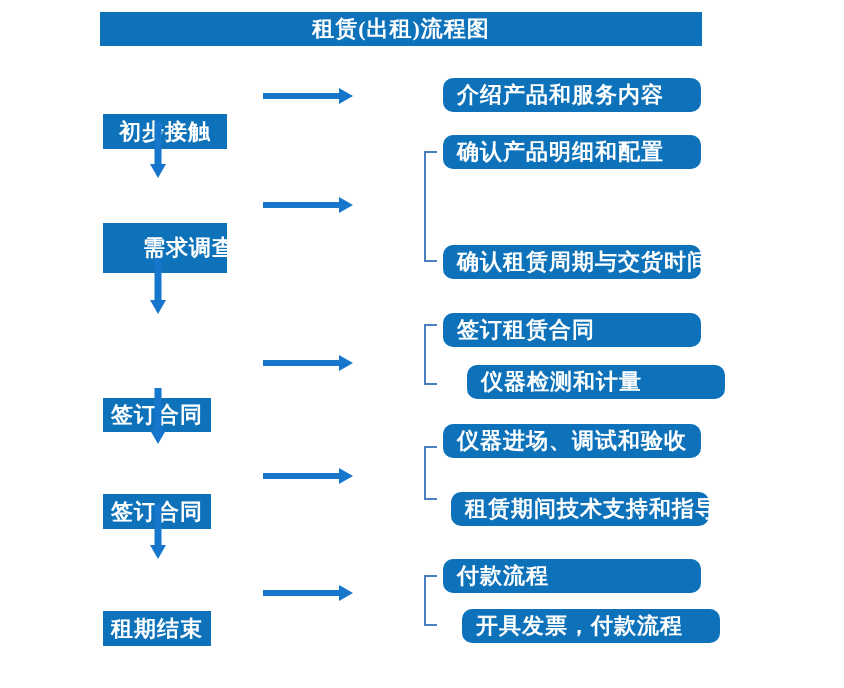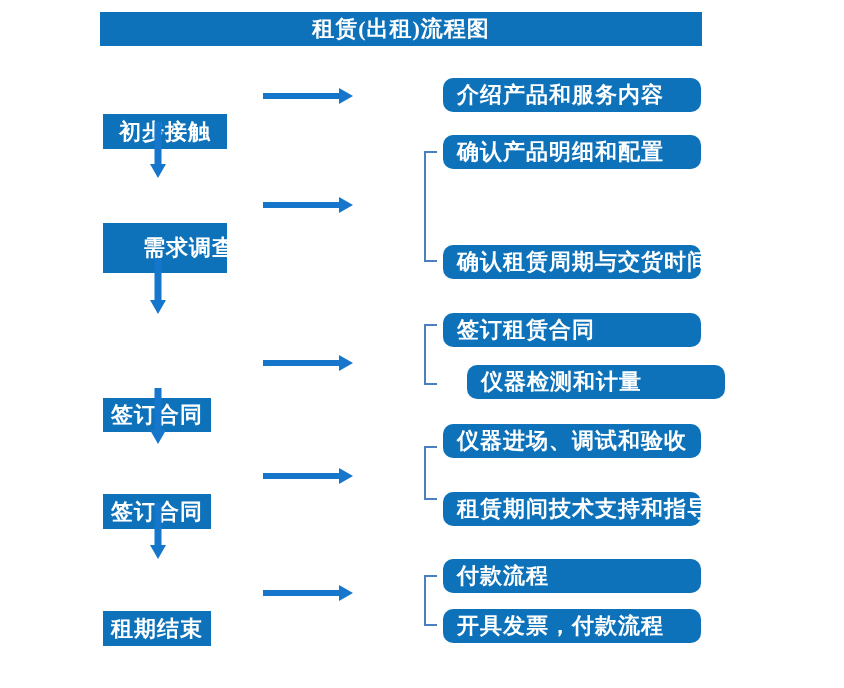--- a/index.html
+++ b/index.html
@@ -48,23 +48,23 @@
 
   
   .detail { left: 443px; width: 258px; height: 34px; }
   .d1  { top: 78px; }
   .d2  { top: 135px; }
   .d3  { top: 188px; }
   .d4  { top: 245px; }
   .d5  { top: 313px; }
   .d6  { top: 365px; margin-left: 24px; }
   .d7  { top: 424px; }
-  .d8  { top: 492px; }
+  .d8  { top: 492px; margin-left: 8px; }
   .d9  { top: 559px; }
-  .d10 { top: 609px; }
+  .d10 { top: 609px; margin-left: 19px; }
 
   
   .harrow { position: absolute; left: 263px; width: 90px; height: 16px; }
   .h1 { top: 88px; }
   .h2 { top: 197px; }
   .h3 { top: 355px; }
   .h4 { top: 468px; }
   .h5 { top: 585px; }
 
   .varrow { position: absolute; left: 150px; width: 16px; height: 56px; }

